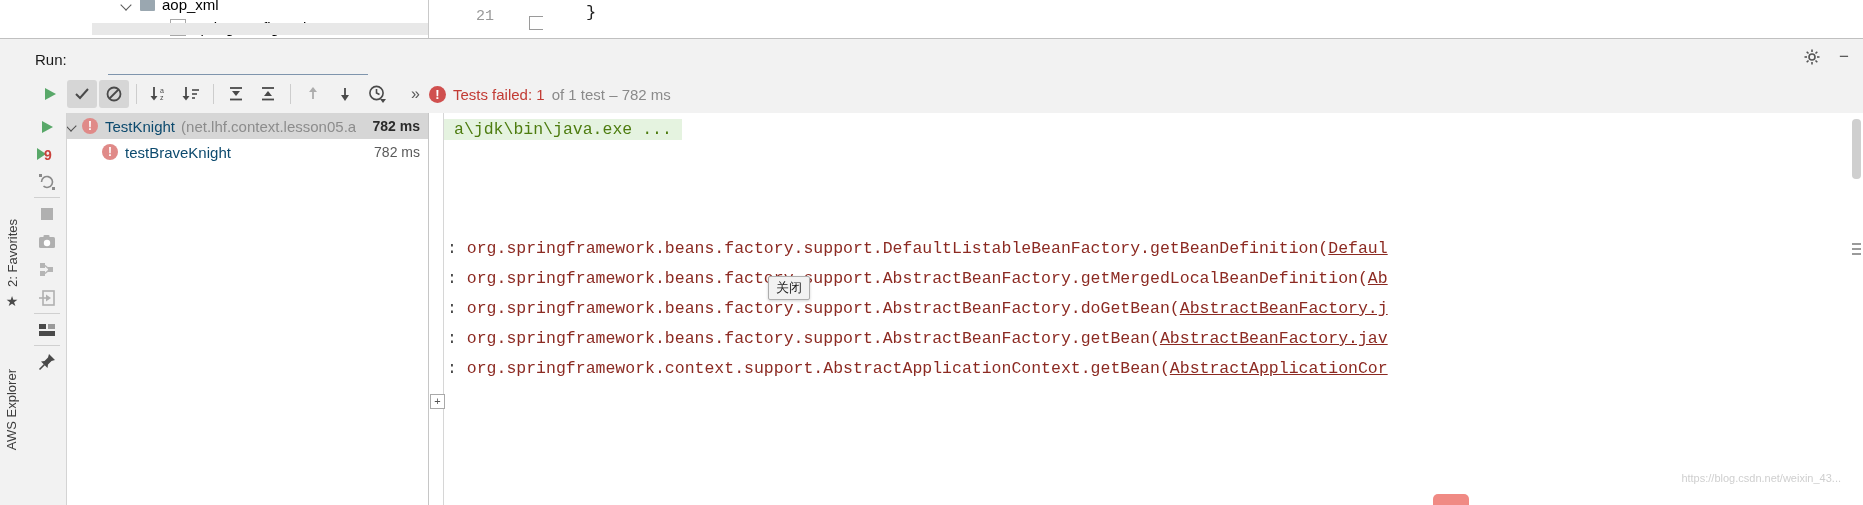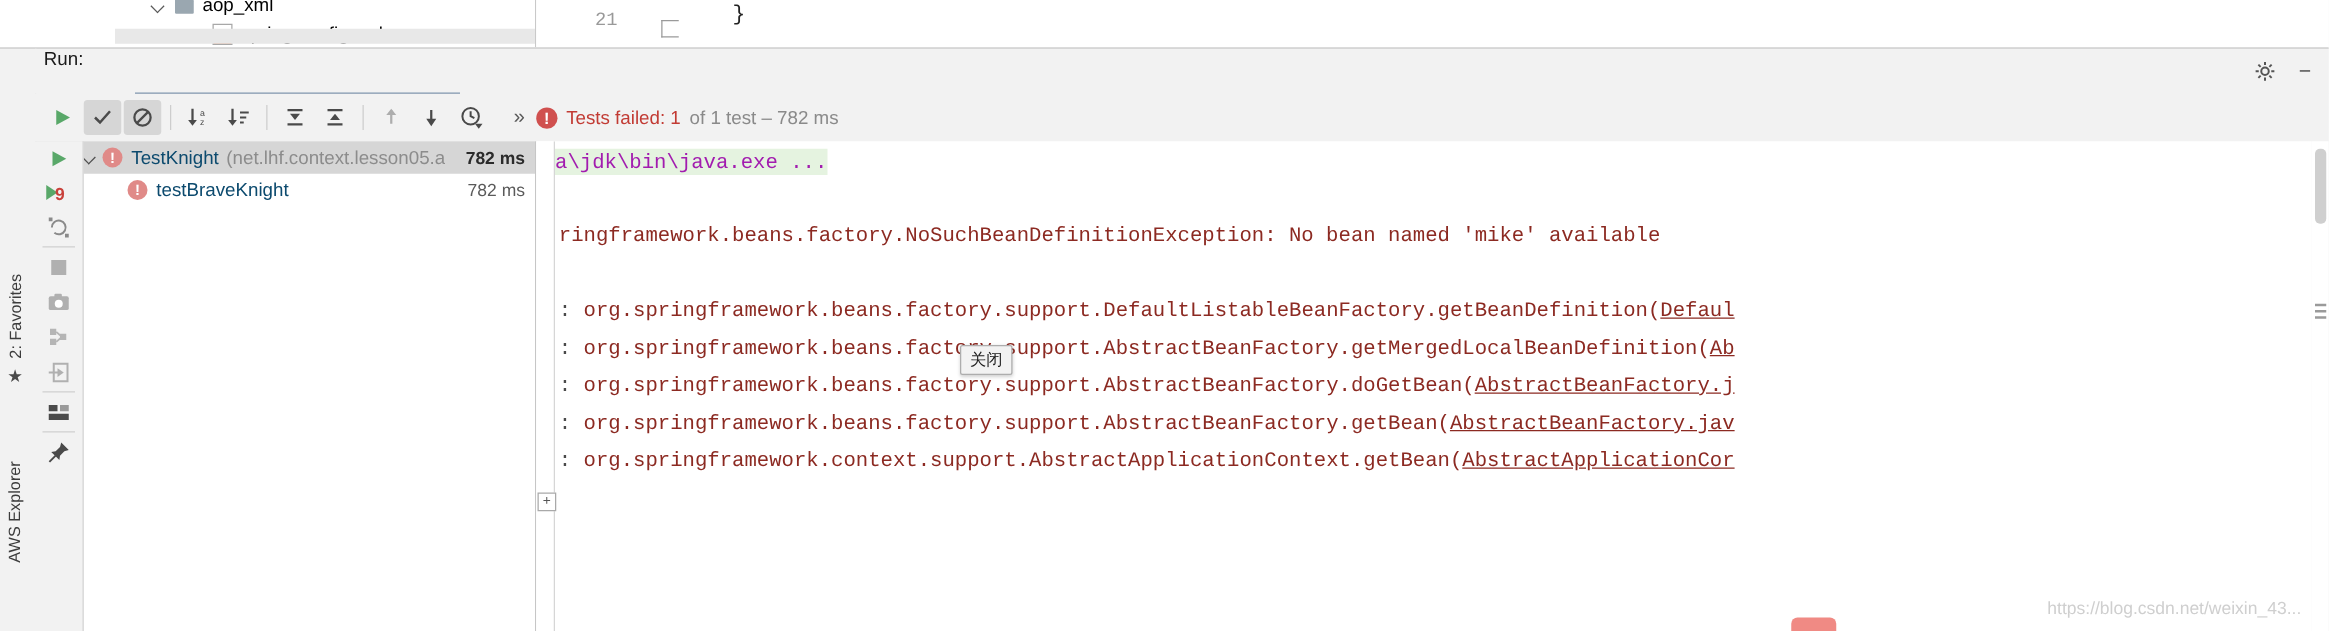--- a/index.html
+++ b/index.html
@@ -50,21 +50,21 @@
     writing-mode: vertical-rl; transform: rotate(180deg);
     font-size:13px; color:#3c3c3c; white-space:nowrap;
     display:flex; align-items:center; gap:6px;
   }
   .vlabel.fav { top:180px; left:4px; }
   .vlabel.aws { top:330px; left:4px; }
   .star-ico { font-size:14px; color:#4a4a4a; transform: rotate(180deg); }
 
   
   .run-header { position:absolute; left:28px; top:0; width:1835px; height:36px; background:#f2f2f2; }
-  .run-label { position:absolute; left:7px; top:0; font-size:15px; color:#1a1a1a; }
+  .run-label { position:absolute; left:7px; top:12px; font-size:15px; color:#1a1a1a; }
   .run-tab { position:absolute; left:60px; top:5px; height:30px; display:flex; align-items:center; gap:8px; }
   .run-tab-ico { width:16px; height:14px; position:relative; }
   .run-tab-ico::before{
     content:""; position:absolute; left:0; top:0; width:0; height:0;
     border-top:7px solid transparent; border-bottom:7px solid transparent; border-right:8px solid #e8a27a;
   }
   .run-tab-ico::after{
     content:""; position:absolute; right:0; top:0; width:0; height:0;
     border-top:7px solid transparent; border-bottom:7px solid transparent; border-left:8px solid #6aab6a;
   }
@@ -119,21 +119,21 @@
   .rg-ico { position:absolute; left:8px; width:22px; height:22px; display:flex; align-items:center; justify-content:center; }
   .rg-sep { position:absolute; left:6px; width:26px; height:1px; background:#d0d0d0; }
 
   
   .console { position:absolute; left:429px; top:74px; width:1420px; height:393px; background:#ffffff; overflow:hidden; }
   .con-gutter { position:absolute; left:0; top:0; width:14px; height:393px; background:#ffffff; border-right:1px solid #d6d6d6; }
   .cline {
     position:absolute; left:18px;
     font-family:"Liberation Mono", monospace; font-size:16.5px; white-space:nowrap; color:#8c2a22;
   }
-  .cline.cmd { background:#e5f3e0; color:#a21caf; padding:1px 0; left:15px; }
+  .cline.cmd { background:#e5f3e0; color:#4d7c0f; padding:1px 10px; left:15px; }
   .cline .lnk { color:#8c2a22; text-decoration:underline; }
   .cline .lnk.blue { color:#2a6ebb; text-decoration:underline; }
   .cline .grey { color:#4a4a4a; }
   .fold-box {
     position:absolute; width:13px; height:13px; border:1px solid #a9a9a9; background:#fff;
     display:flex; align-items:center; justify-content:center; font-size:11px; color:#555; line-height:1;
   }
 
   
   .tooltip {
@@ -141,21 +141,21 @@
     font-size:13px; color:#1b1b1b; padding:2px 7px; border-radius:2px;
     box-shadow:0 1px 3px rgba(0,0,0,0.18);
   }
 
   
   .vscroll { position:absolute; right:0; top:74px; width:14px; height:393px; background:#ffffff; }
   .vscroll-thumb { position:absolute; right:2px; top:6px; width:9px; height:60px; background:#cfcfcf; border-radius:4px; }
   .marker-dots { position:absolute; right:2px; top:130px; width:9px; }
   .marker-dot { width:9px; height:2px; background:#9a9a9a; margin-bottom:3px; }
 
-  .watermark { position:absolute; right:8px; bottom:12px; font-size:14px; color:#cfcfcf; }
+  .watermark { position:absolute; right:8px; bottom:22px; font-size:11px; color:#cfcfcf; }
   .pink-blob { position:absolute; left:1004px; bottom:0px; width:36px; height:12px; background:#f08a84; border-radius:5px 5px 0 0; }
 
   svg { display:block; }
 </style>
 </head>
 <body>
 
 <div id="root">
 
   <div class="top-strip">
@@ -369,21 +369,20 @@
           <line x1="6.5" y1="11.5" x2="1.5" y2="16.5" stroke="#4a4a4a" stroke-width="1.6"></line>
         </svg>
       </div>
     </div>
 
     <div class="console">
       <div class="con-gutter"></div>
 
       <div class="cline cmd" style="top:6px;">a\jdk\bin\java.exe ...</div>
 
-      <div class="cline" style="top:66px;">ringframework.beans.factory.NoSuchBeanDefinitionException: No bean named 'mike' available</div>
 
       <div class="cline" style="top:126px;">
         <span class="grey">: </span><span>org.springframework.beans.factory.support.DefaultListableBeanFactory.getBeanDefinition(</span><span class="lnk">Defaul</span>
       </div>
 
       <div class="cline" style="top:156px;">
         <span class="grey">: </span><span>org.springframework.beans.factory.support.AbstractBeanFactory.getMergedLocalBeanDefinition(</span><span class="lnk">Ab</span>
       </div>
 
       <div class="cline" style="top:186px;">

